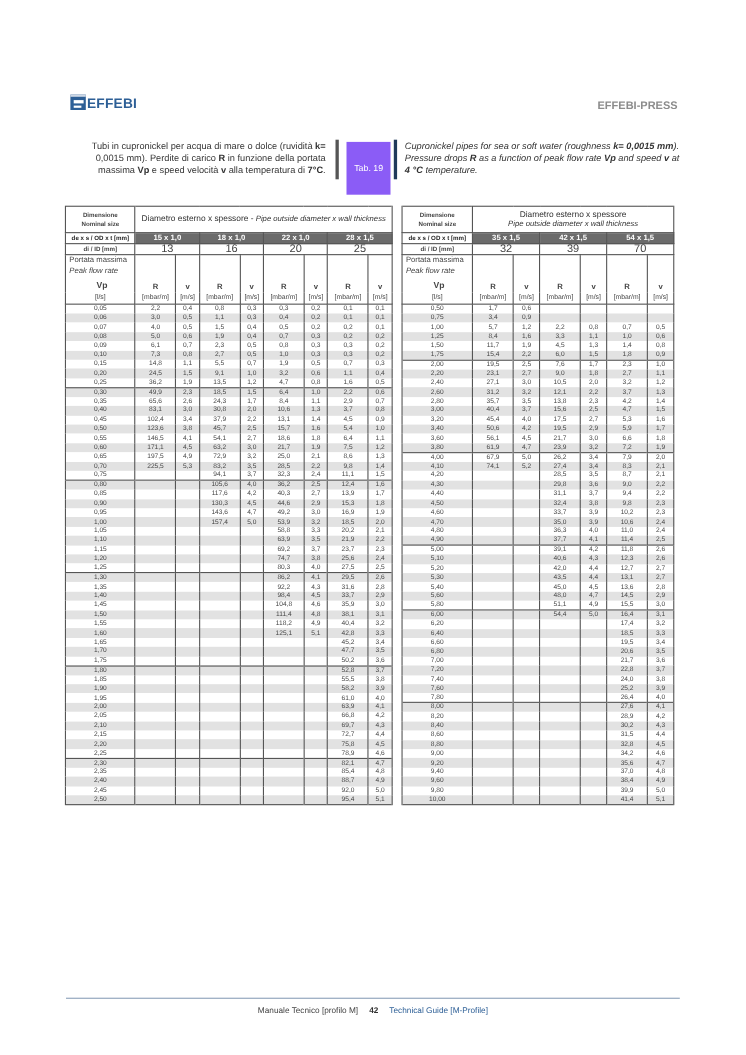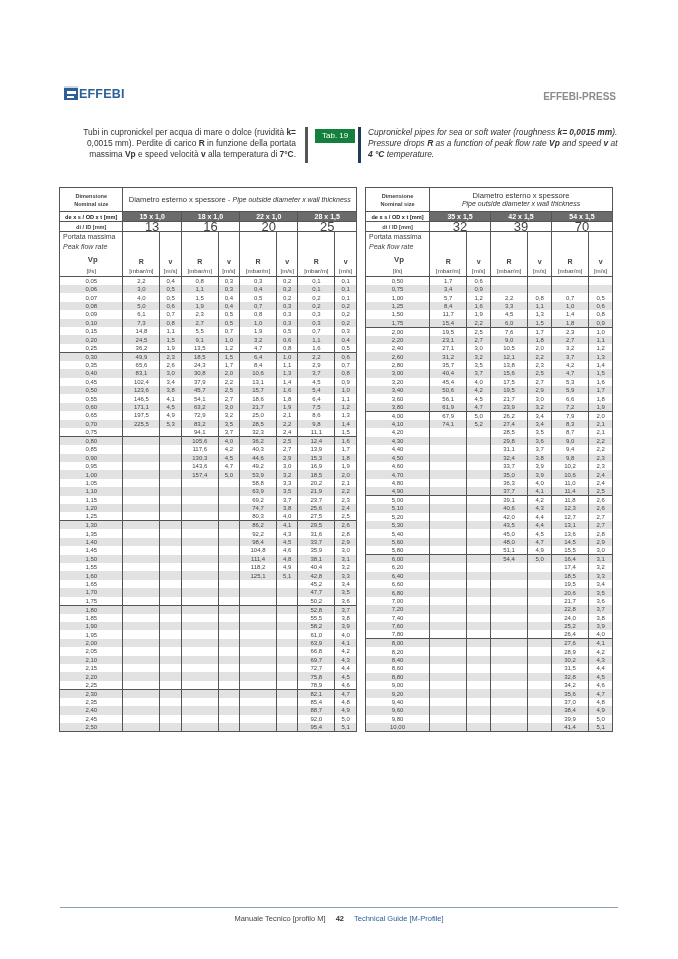--- a/index.html
+++ b/index.html
@@ -9,34 +9,34 @@
   .logo { position: absolute; left: 64px; top: 86px; display: flex; align-items: flex-end; }
   .logo-mark { width: 14px; height: 14px; background: #2d5f96; position: relative; margin-right: 1px; border-top: 2px solid #cfd9e6; }
   .logo-mark::before { content: ""; position: absolute; left: 3px; top: 3px; width: 9px; height: 3px; background: #fff; }
   .logo-mark::after { content: ""; position: absolute; left: 3px; top: 8px; width: 7px; height: 2px; background: #fff; }
   .logo-text { font-size: 12.5px; font-weight: bold; color: #2d5f96; letter-spacing: 0.2px; line-height: 12px; }
   .brand-right { position: absolute; right: 62px; top: 91px; font-size: 10px; font-weight: bold; color: #8c8c8c; }
 
   .intro { position: absolute; top: 127px; left: 60px; right: 60px; height: 40px; }
   .intro-it { position: absolute; left: 0; width: 236px; text-align: right; font-size: 8.4px; line-height: 11px; color: #333; }
   .intro-bar-l { position: absolute; left: 245px; top: 0; width: 3px; height: 36px; background: #555; }
-  .tab-badge { position: absolute; left: 255px; top: 2px; background: #15803d; color: #fff; font-size: 8px; padding: 2px 7px; line-height: 10px; }
+  .tab-badge { position: absolute; left: 255px; top: 2px; background: #8b5cf6; color: #fff; font-size: 8px; padding: 19px 7px; line-height: 10px; }
   .intro-bar-r { position: absolute; left: 298px; top: 0; width: 3px; height: 36px; background: #1f3a5a; }
   .intro-en { position: absolute; left: 308px; right: 0; font-size: 8.4px; line-height: 11px; font-style: italic; color: #333; }
 
   table.t { position: absolute; top: 187px; border-collapse: collapse; border: 1.5px solid #555; font-size: 6px; color: #444; table-layout: fixed; }
   table.t td { border-left: 1px solid #555; border-right: 1px solid #555; text-align: center; height: 8.42px; line-height: 8px; padding: 0; white-space: nowrap; }
   .t-left { left: 59px; width: 298px; }
   .t-right { left: 365px; width: 248px; }
   .hdr-nom { font-weight: bold; font-size: 5.6px; line-height: 6.5px; height: 24px !important; border-bottom: 1px solid #555; }
   .hdr-diam { font-size: 7.6px; line-height: 9px; border-bottom: 1px solid #555; color: #333; }
   .hdr-diam i { font-size: 7px; }
   .hdr-od td { background: #6b6b6b; color: #fff; font-weight: bold; font-size: 7px; height: 10px !important; border-bottom: 1px solid #555; }
   .hdr-od td.lab { background: #fff; color: #222; font-size: 5.6px; }
-  .hdr-id td { font-size: 13px; height: 10px !important; border-bottom: 1px solid #555; }
+  .hdr-id td { font-size: 10px; height: 10px !important; border-bottom: 1px solid #555; }
   .hdr-id td.lab { font-size: 5.6px; font-weight: bold; }
   .hdr-q td { vertical-align: bottom; font-size: 6.2px; }
   .hdr-q td.portata { text-align: left; padding-left: 3px; font-size: 7px; line-height: 10px; vertical-align: top; }
   .hdr-q td.portata .vp { display: block; text-align: center; font-weight: bold; font-size: 7.8px; margin-top: 3px; }
   .hdr-q td b { font-size: 7px; }
   .hdr-u td { font-size: 6.2px; height: 11px !important; border-bottom: 1.5px solid #555; }
   tbody.body tr:nth-child(even) td { background: #e2e2e2; }
   tr.group-top td { border-top: 1.5px solid #555; }
 
   .footer-line { position: absolute; left: 60px; right: 60px; top: 907px; height: 1px; background: #8aa0b8; }

